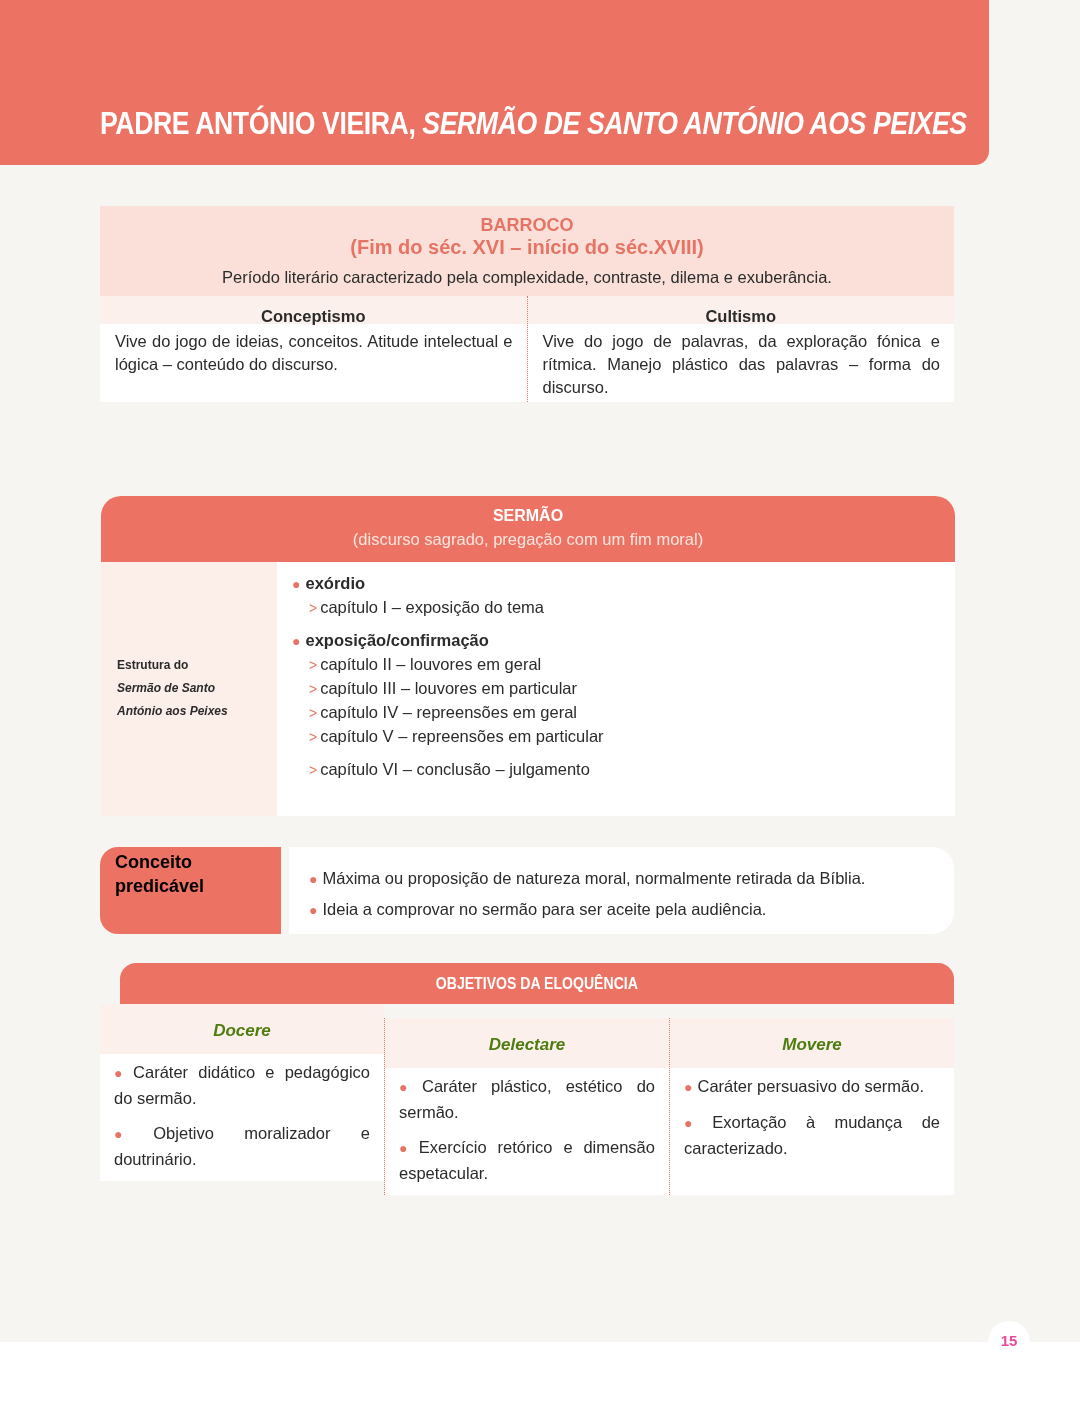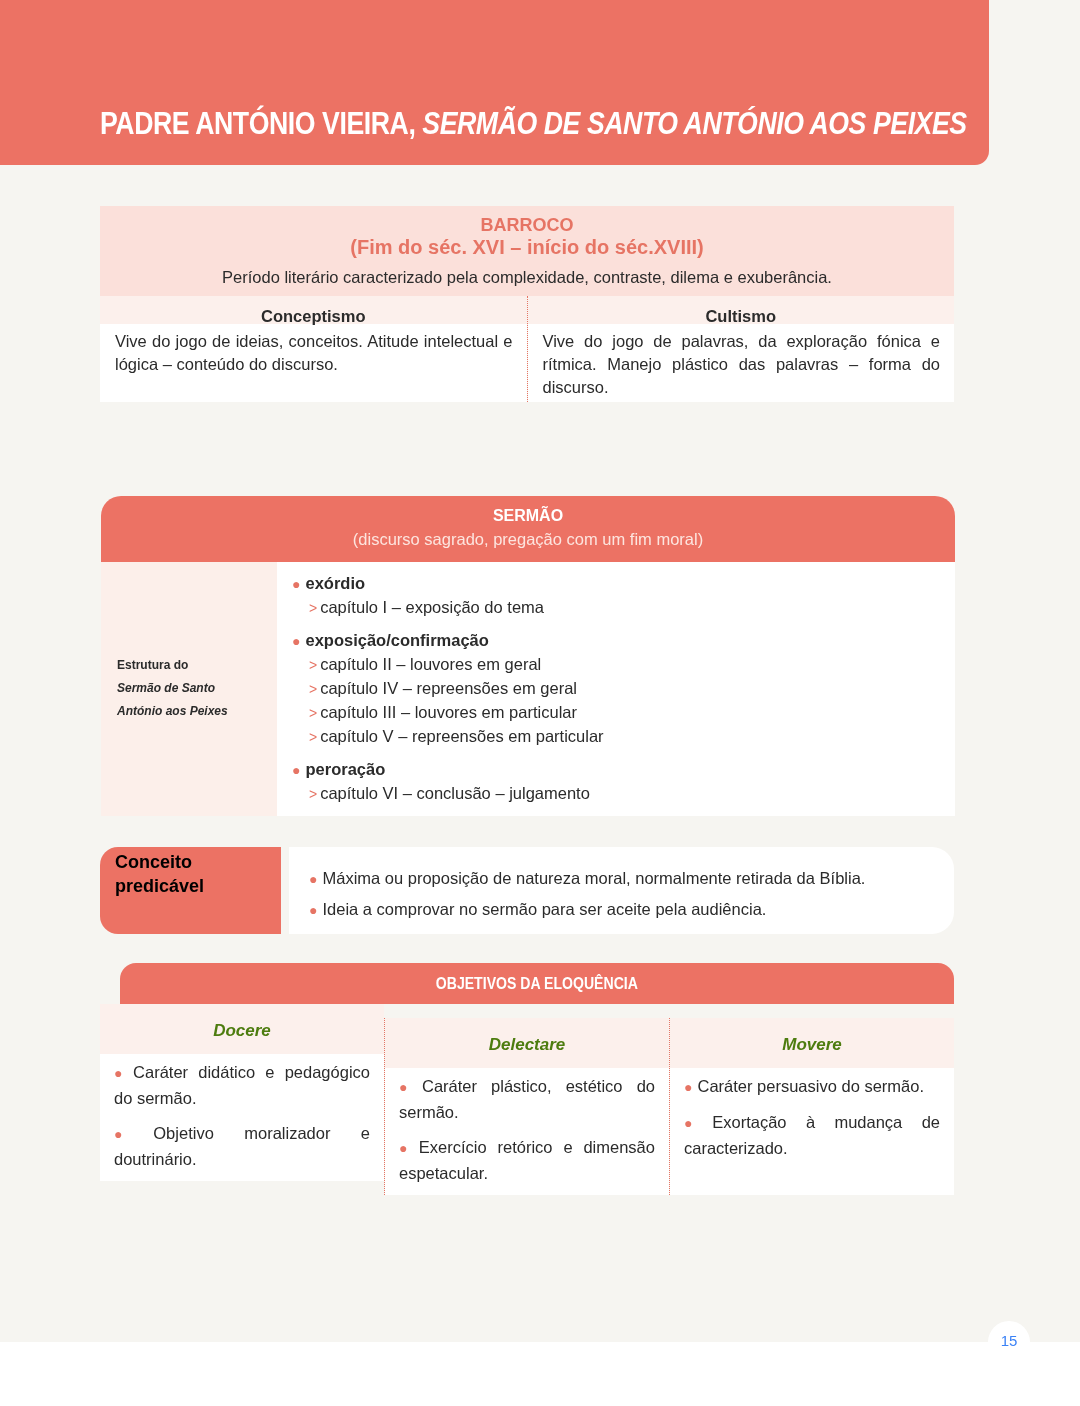--- a/index.html
+++ b/index.html
@@ -90,21 +90,21 @@
   .three-col .col-head {
     color: #4d7c0f; font-style: italic; font-weight: bold; font-size: 17px; height: 50px; line-height: 54px;
     background: #fcf0ec;
   }
   .three-col .col-body { height: 127px; padding: 6px 14px 0 14px; line-height: 25px; }
   .bul { margin-bottom: 10px; }
 
   .footer { position: absolute; left: 0; top: 1342px; width: 1080px; height: 64px; background: #fff; }
   .page-num {
     position: absolute; left: 988px; top: 1321px; width: 42px; height: 42px; border-radius: 50%;
-    background: #fff; color: #3b82f6; font-weight: normal; font-size: 15px; text-align: center; line-height: 40px;
+    background: #fff; color: #ec4899; font-weight: bold; font-size: 15px; text-align: center; line-height: 40px;
   }
 </style>
 </head>
 <body>
 
 <div class="banner">
   <div class="banner-title"><span>PADRE ANTÓNIO VIEIRA, </span><i>SERMÃO DE SANTO ANTÓNIO AOS PEIXES</i></div>
 </div>
 
 <div class="box ctx">
@@ -137,26 +137,25 @@
       <div><i>António aos Peixes</i></div>
     </div>
     <div class="sermao-right">
       <div class="part">
         <div class="part-title"><span class="dot">●</span><span>exórdio</span></div>
         <div class="sub"><span class="arrow">&gt;</span><span>capítulo I – exposição do tema</span></div>
       </div>
       <div class="part">
         <div class="part-title"><span class="dot">●</span><span>exposição/confirmação</span></div>
         <div class="sub"><span class="arrow">&gt;</span><span>capítulo II – louvores em geral</span></div>
+        <div class="sub"><span class="arrow">&gt;</span><span>capítulo III – louvores em particular</span></div>
         <div class="sub"><span class="arrow">&gt;</span><span>capítulo IV – repreensões em geral</span></div>
-        <div class="sub"><span class="arrow">&gt;</span><span>capítulo III – louvores em particular</span></div>
         <div class="sub"><span class="arrow">&gt;</span><span>capítulo V – repreensões em particular</span></div>
       </div>
       <div class="part">
-        <div class="part-title"><span class="dot">●</span><span>peroração</span></div>
         <div class="sub"><span class="arrow">&gt;</span><span>capítulo VI – conclusão – julgamento</span></div>
       </div>
     </div>
   </div>
 </div>
 
 <div class="conceito">
   <div class="conceito-left">
     <div>Conceito</div>
     <div>predicável</div>

